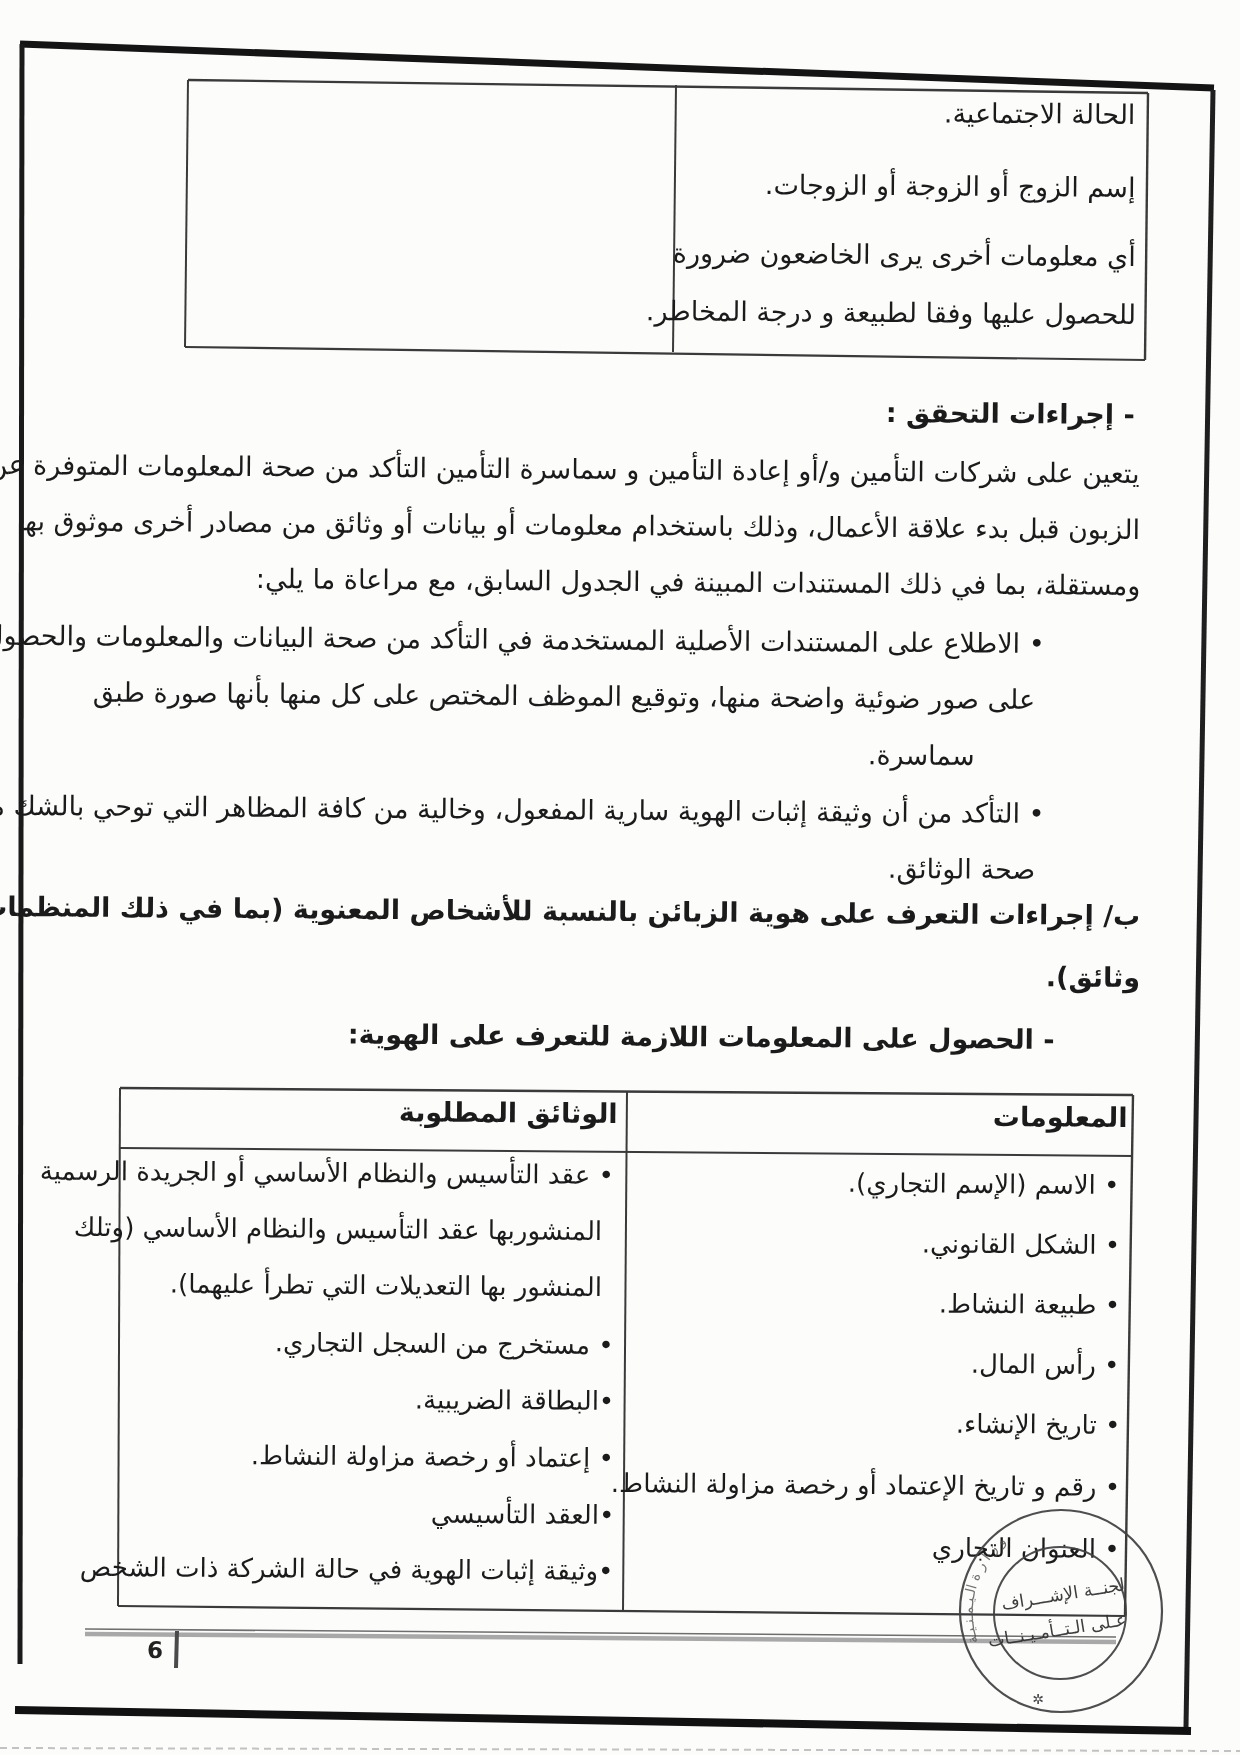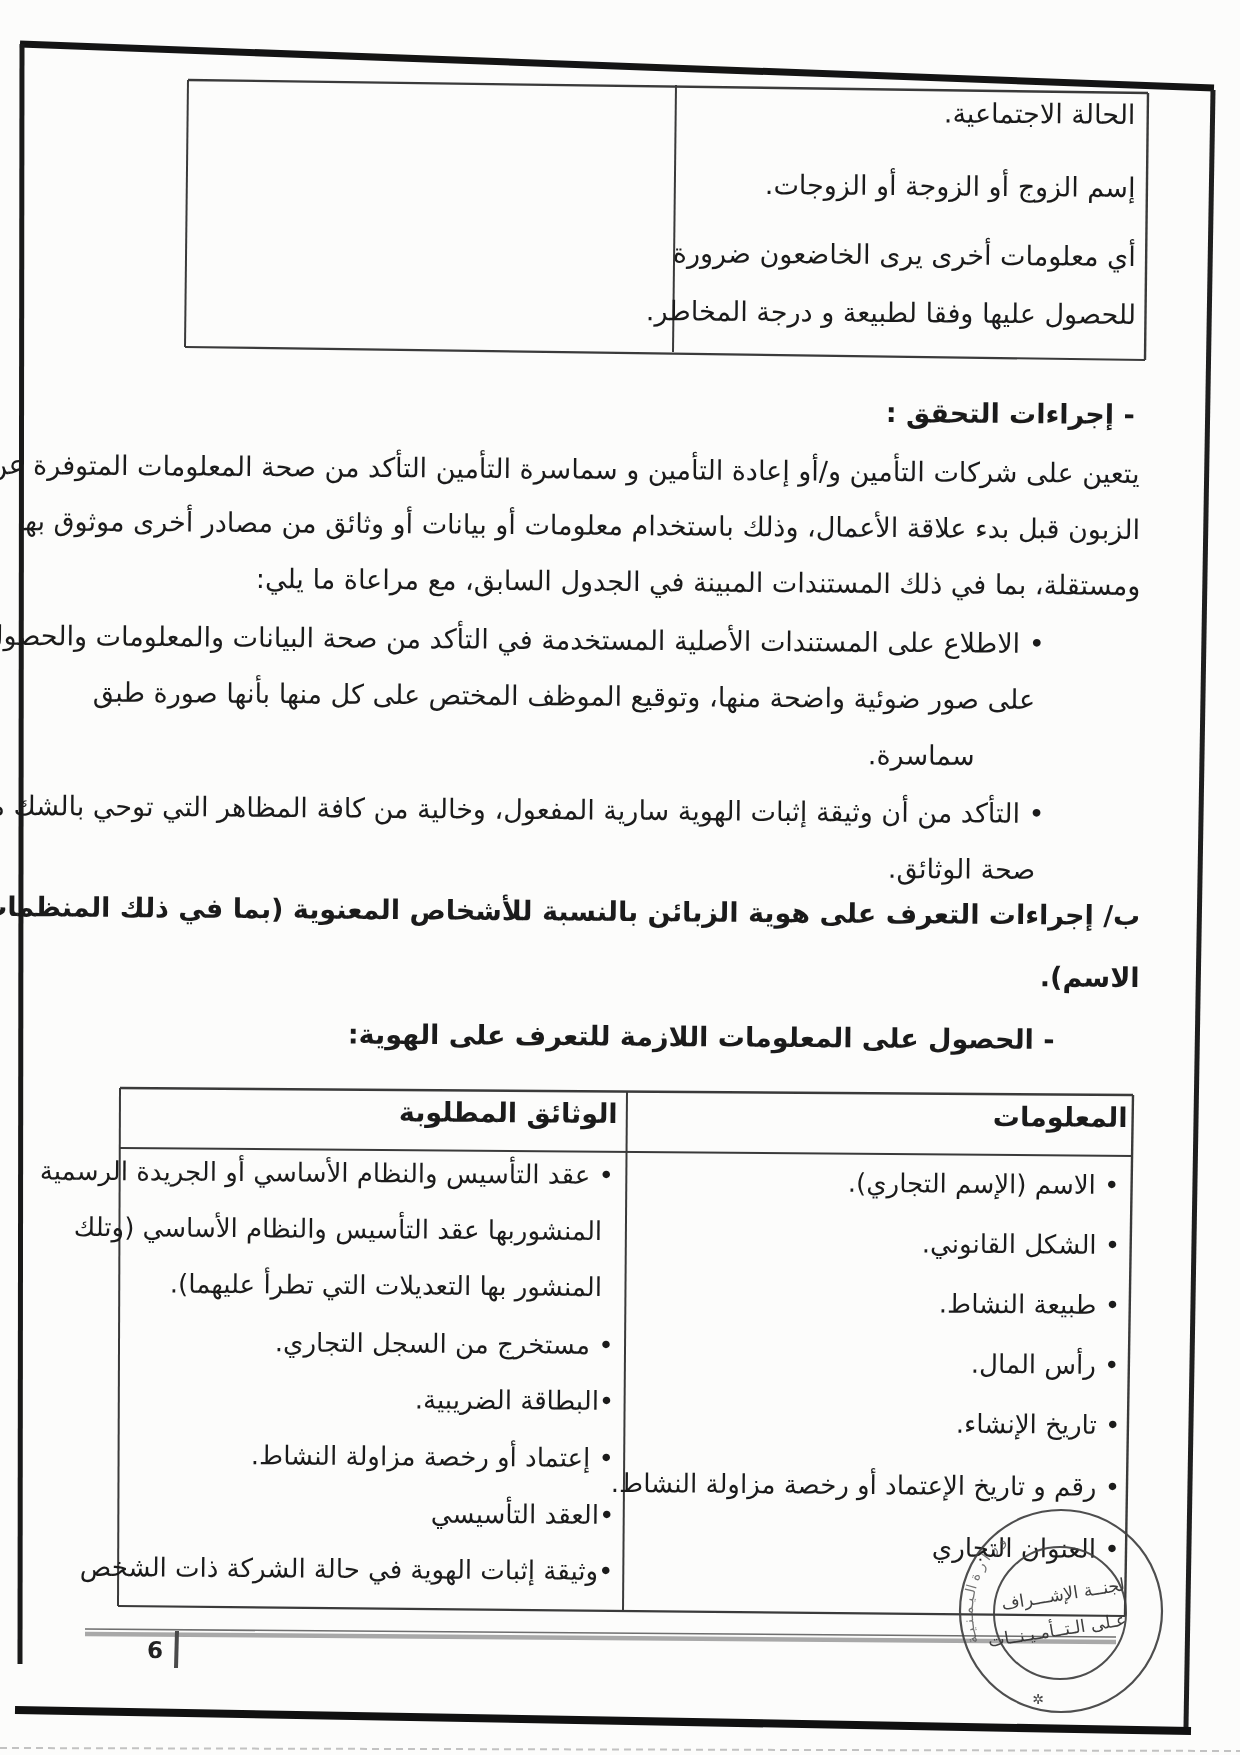--- a/index.html
+++ b/index.html
@@ -57,21 +57,21 @@
   <div class="t" style="right:100px;top:570px;">ومستقلة، بما في ذلك المستندات المبينة في الجدول السابق، مع مراعاة ما يلي:</div>
 
   <div class="t" style="right:195px;top:628px;">•   الاطلاع على المستندات الأصلية المستخدمة في التأكد من صحة البيانات والمعلومات والحصول</div>
   <div class="t" style="right:205px;top:684px;">على صور ضوئية واضحة منها، وتوقيع الموظف المختص على كل منها بأنها صورة طبق</div>
   <div class="t" style="right:265px;top:740px;">سماسرة.</div>
 
   <div class="t" style="right:195px;top:798px;">•   التأكد من أن وثيقة إثبات الهوية سارية المفعول، وخالية من كافة المظاهر التي توحي بالشك من</div>
   <div class="t" style="right:205px;top:854px;">صحة الوثائق.</div>
 
   <div class="t b" style="right:100px;top:900px;">ب/ إجراءات التعرف على هوية الزبائن بالنسبة للأشخاص المعنوية (بما في ذلك المنظمات غير الهادفة</div>
-  <div class="t b" style="right:100px;top:962px;">الاسم).</div>
+  <div class="t b" style="right:100px;top:962px;">وثائق).</div>
   <div class="t b" style="right:185px;top:1024px;">-    الحصول على المعلومات اللازمة للتعرف على الهوية:</div>
 
   <div class="t b" style="right:622px;top:1098px;">الوثائق المطلوبة</div>
   <div class="t b" style="right:112px;top:1102px;">المعلومات</div>
 
   <div class="t tbl" style="right:626px;top:1160px;">• عقد التأسيس والنظام الأساسي أو الجريدة الرسمية</div>
   <div class="t tbl" style="right:638px;top:1216px;">المنشوربها عقد التأسيس والنظام الأساسي (وتلك</div>
   <div class="t tbl" style="right:638px;top:1272px;">المنشور بها التعديلات التي تطرأ عليهما).</div>
   <div class="t tbl" style="right:626px;top:1330px;">• مستخرج من السجل التجاري.</div>
   <div class="t tbl" style="right:626px;top:1386px;">•البطاقة الضريبية.</div>

